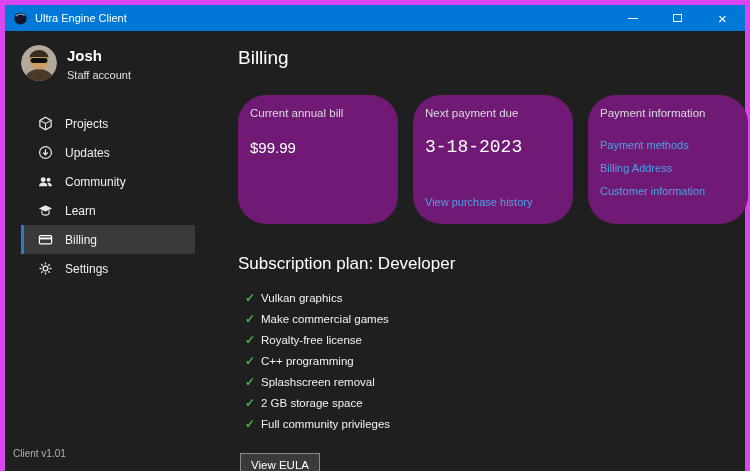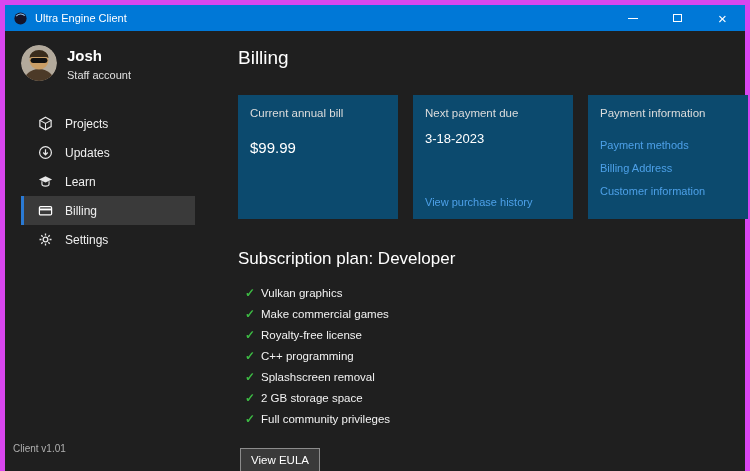--- a/index.html
+++ b/index.html
@@ -36,24 +36,24 @@
   .menu{margin-top:28px;}
   .menu-item{height:29px;margin-left:16px;display:flex;align-items:center;padding-left:17px;cursor:pointer;text-align:center;}
   .menu-item.selected{background:#3a3a3a;box-shadow:inset 3px 0 0 var(--accent);}
   .mi-icon{width:15px;height:15px;display:inline-flex;align-items:center;justify-content:center;flex:0 0 15px;}
   .mi-label{font-size:12px;margin-left:12px;color:#f0f0f0;}
   .sidebar-footer{position:absolute;left:8px;bottom:18px;font-size:10px;color:#b0b0b0;}
   
   .content{flex:1;padding:16px 20px 0 15px;}
   .page-title{font-size:19px;font-weight:400;}
   .cards{display:flex;gap:15px;margin-top:26px;}
-  .card{width:160px;min-height:105px;background:#0c4a6e;padding:12px 12px 11px 12px;display:flex;flex-direction:column;}
+  .card{width:160px;min-height:105px;background:#701a75;padding:12px 12px 16px 12px;display:flex;flex-direction:column;border-radius:28px;}
   .card-title{font-size:11.5px;color:#dcdcdc;}
   .card-value-lg{font-size:15px;margin-top:20px;}
-  .card-value-xl{font-size:13px;margin-top:12px;}
+  .card-value-xl{font-size:18px;margin-top:18px;font-family:Liberation Mono, monospace;}
   .card-link{font-size:11px;color:var(--link);text-decoration:none;margin-top:auto;cursor:pointer;}
   .card .links{margin-top:20px;display:flex;flex-direction:column;}
   .card .links a{font-size:11px;color:var(--link);text-decoration:none;margin-bottom:11px;cursor:pointer;}
   .sub-title{font-size:17px;font-weight:400;margin-top:30px;}
   .features{margin-top:17px;padding-left:7px;}
   .feature{display:flex;align-items:center;margin-bottom:7px;}
   .check{color:var(--check);font-size:12px;font-weight:bold;width:16px;}
   .feature-label{font-size:11.5px;color:#f2f2f2;}
   .eula-btn{margin-top:15px;margin-left:2px;background:#3a3a3a;color:#fff;border:1px solid #8c8c8c;
     font-family:"Liberation Sans",sans-serif;font-size:11.5px;padding:5px 10px;cursor:pointer;}
@@ -125,20 +125,31 @@
           <span class="mi-icon">
             <svg width="15" height="15" viewBox="0 0 16 16">
               <circle cx="8" cy="8" r="6.3" fill="none" stroke="#e8e8e8" stroke-width="1.3"></circle>
               <path d="M8 4.5 V10 M5.6 8 L8 10.6 L10.4 8" fill="none" stroke="#e8e8e8" stroke-width="1.3"></path>
             </svg>
           </span>
           <span class="mi-label">Updates</span>
         </div>
         <div class="menu-item">
           <span class="mi-icon">
+            <svg width="15" height="15" viewBox="0 0 16 16" fill="#e8e8e8">
+              <circle cx="5.5" cy="6" r="2.6"></circle>
+              <path d="M1 13c0-2.5 2-4 4.5-4s4.5 1.5 4.5 4z"></path>
+              <circle cx="11.3" cy="6.2" r="2.1"></circle>
+              <path d="M10.8 9.3c2.4.2 4.2 1.7 4.2 3.7h-3.6c-.1-1.5-.7-2.7-1.7-3.4z"></path>
+            </svg>
+          </span>
+          <span class="mi-label">Community</span>
+        </div>
+        <div class="menu-item">
+          <span class="mi-icon">
             <svg width="15" height="15" viewBox="0 0 16 16">
               <path d="M8 2.5 L15 5.8 L8 9.1 L1 5.8 Z" fill="#e8e8e8"></path>
               <path d="M4.2 7.6 V11 c0 1 1.7 1.9 3.8 1.9 s3.8-.9 3.8-1.9 V7.6" fill="none" stroke="#e8e8e8" stroke-width="1.2"></path>
             </svg>
           </span>
           <span class="mi-label">Learn</span>
         </div>
         <div class="menu-item selected">
           <span class="mi-icon">
             <svg width="15" height="15" viewBox="0 0 16 16">

